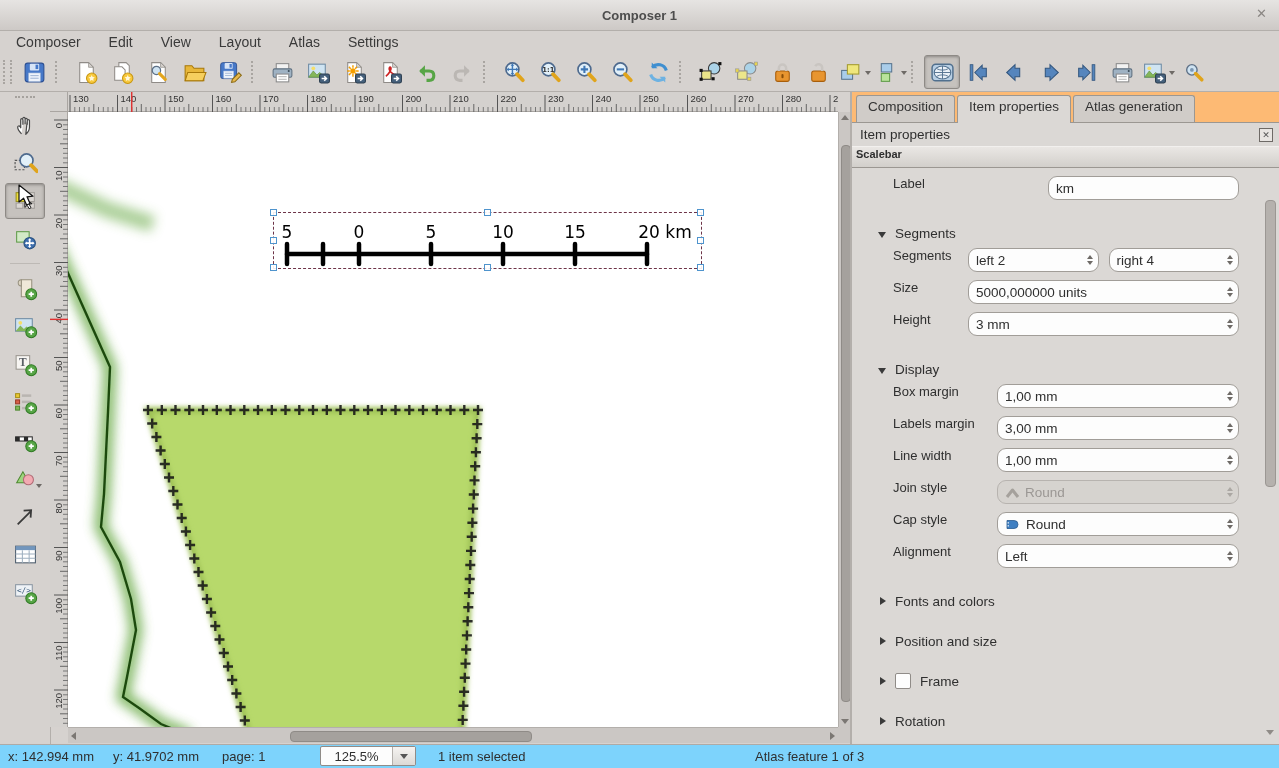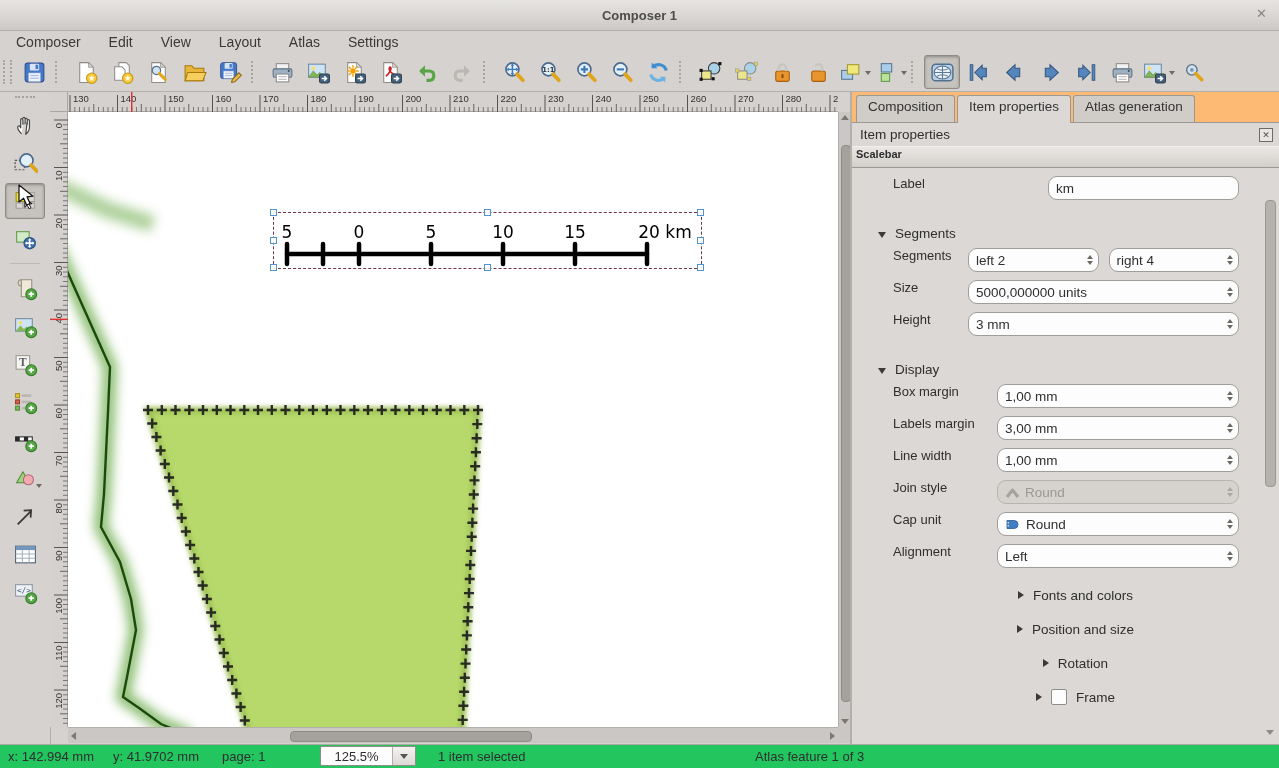--- a/index.html
+++ b/index.html
@@ -78,31 +78,31 @@
   .spin.second{margin-left:10px;}
   .spin.disabled{background:#d6d3cf;color:#9b9794;border-color:#b7b3af;}
   .spin .ico{margin-right:5px;flex:none;display:flex;}
   .arr{position:absolute;right:5px;top:0;bottom:0;display:flex;flex-direction:column;justify-content:center;gap:2px;}
   .arr i{display:block;width:0;height:0;border:3.2px solid transparent;}
   .arr .u{border-bottom:4.2px solid #6e6a66;border-top:none;}
   .arr .d{border-top:4.2px solid #6e6a66;border-bottom:none;}
   .spin.disabled .arr .u{border-bottom-color:#aba7a3;}
   .spin.disabled .arr .d{border-top-color:#aba7a3;}
   .ghead{display:flex;align-items:center;margin:26px 8px 0 26px;font-size:13.5px;gap:9px;height:14px;}
-  .ghead.tight{margin-top:20px;justify-content:center;}
+  .ghead.tight{margin-top:26px;}
   .tri{width:0;height:0;border:4.5px solid transparent;flex:none;}
   .tri.down{border-top:6px solid #3a3a3a;border-bottom:none;margin-top:4px;}
   .tri.right{border-left:6px solid #3a3a3a;border-right:none;margin-left:2px;}
   .cb{width:14px;height:14px;background:#fdfdfd;border:1px solid #908c88;border-radius:2px;flex:none;}
   .pthumb{position:absolute;right:3px;top:108px;width:9px;height:285px;background:#b5b1ad;
     border:1px solid #9b9793;border-radius:4px;}
   .pdown{position:absolute;right:5px;bottom:6px;width:0;height:0;border:4px solid transparent;
     border-top:5px solid #8f8b87;}
   
-  .statusbar{position:absolute;left:0;right:0;bottom:0;height:23px;background:#22c55e;
+  .statusbar{position:absolute;left:0;right:0;bottom:0;height:23px;background:#7dd3fc;
     border-top:1px solid #aeaaa6;font-size:13px;color:#2f2f2f;}
   .statusbar .st{position:absolute;top:4px;white-space:nowrap;}
   .zoombox{position:absolute;left:320px;top:1px;width:96px;height:20px;background:#fdfdfd;
     border:1px solid #908c88;border-radius:2px;display:flex;align-items:stretch;box-sizing:border-box;}
   .zoombox .zv{flex:1;display:flex;align-items:center;justify-content:center;font-size:13px;}
   .zoombox .za{width:22px;border-left:1px solid #b3afab;background:linear-gradient(#f5f3f1,#dcd9d6);
     display:flex;align-items:center;justify-content:center;}
   .zoombox .za i{width:0;height:0;border:4px solid transparent;border-top:5px solid #555;margin-top:4px;}
   .cursor{position:absolute;left:16px;top:184px;z-index:50;pointer-events:none;}
 </style>
@@ -992,21 +992,21 @@
             </svg>
         </span>
         <span>Round</span>
         <span class="arr">
             <i class="u"></i>
             <i class="d"></i>
           </span>
       </div>
     </div>
     <div class="prow">
-      <span class="plabel lw-c">Cap unit</span>
+      <span class="plabel lw-c">Cap style</span>
       <div class="spin">
         <span class="ico">
           <svg width="16" height="11" viewBox="0 0 16 11">
               <path d="M2 1.5h7a4 4 0 0 1 0 8H2z" fill="#3f7fc2" stroke="#2a5a8f" stroke-width=".8"></path>
               <line x1="3.2" y1="3" x2="3.2" y2="8" stroke="#fff" stroke-dasharray="1.6 1.4"></line>
             </svg>
         </span>
         <span>Round</span>
         <span class="arr">
             <i class="u"></i>
@@ -1028,26 +1028,26 @@
     <div class="ghead tight">
       <i class="tri right"></i>
       <span>Fonts and colors</span>
     </div>
     <div class="ghead tight">
       <i class="tri right"></i>
       <span>Position and size</span>
     </div>
     <div class="ghead tight">
       <i class="tri right"></i>
-      <span>Rotation</span>
+      <span class="cb"></span>
+      <span>Frame</span>
     </div>
     <div class="ghead tight">
       <i class="tri right"></i>
-      <span class="cb"></span>
-      <span>Frame</span>
+      <span>Rotation</span>
     </div>
 
     <div class="pthumb"></div>
     <div class="pdown"></div>
   </div>
 
   <div class="statusbar">
     <span class="st" style="left:8px">x: 142.994 mm</span>
     <span class="st" style="left:113px">y: 41.9702 mm</span>
     <span class="st" style="left:222px">page: 1</span>

